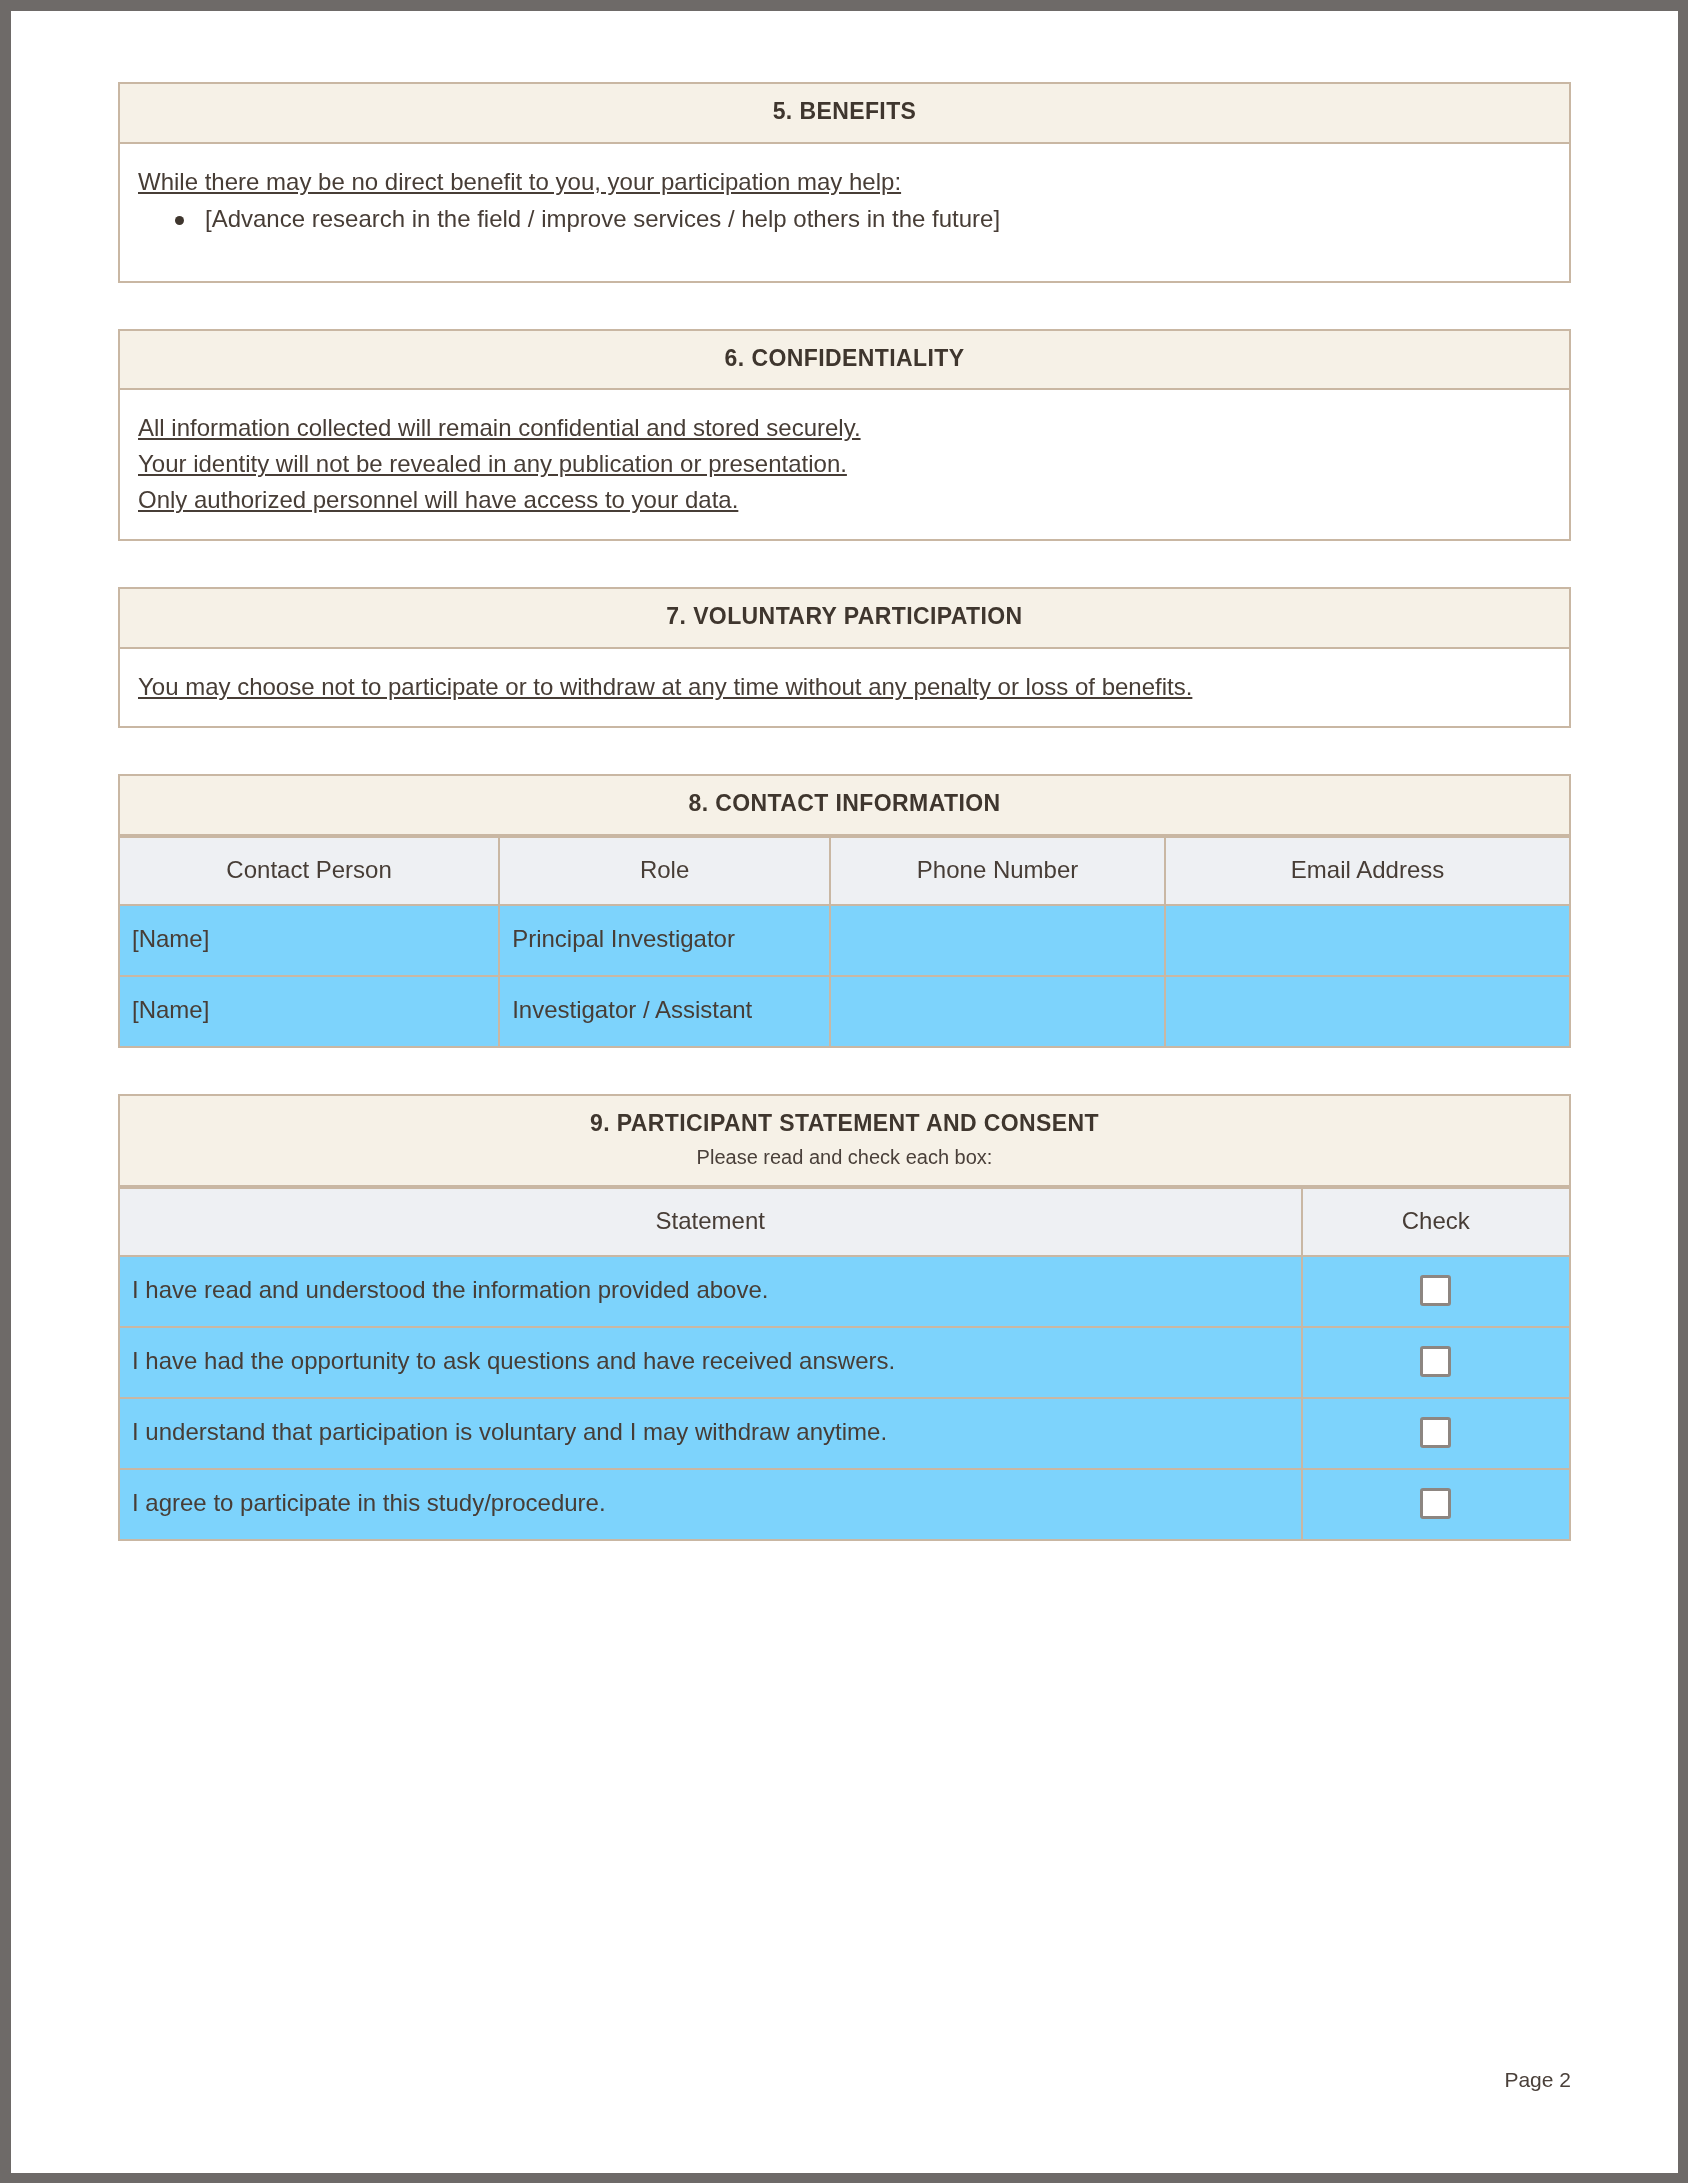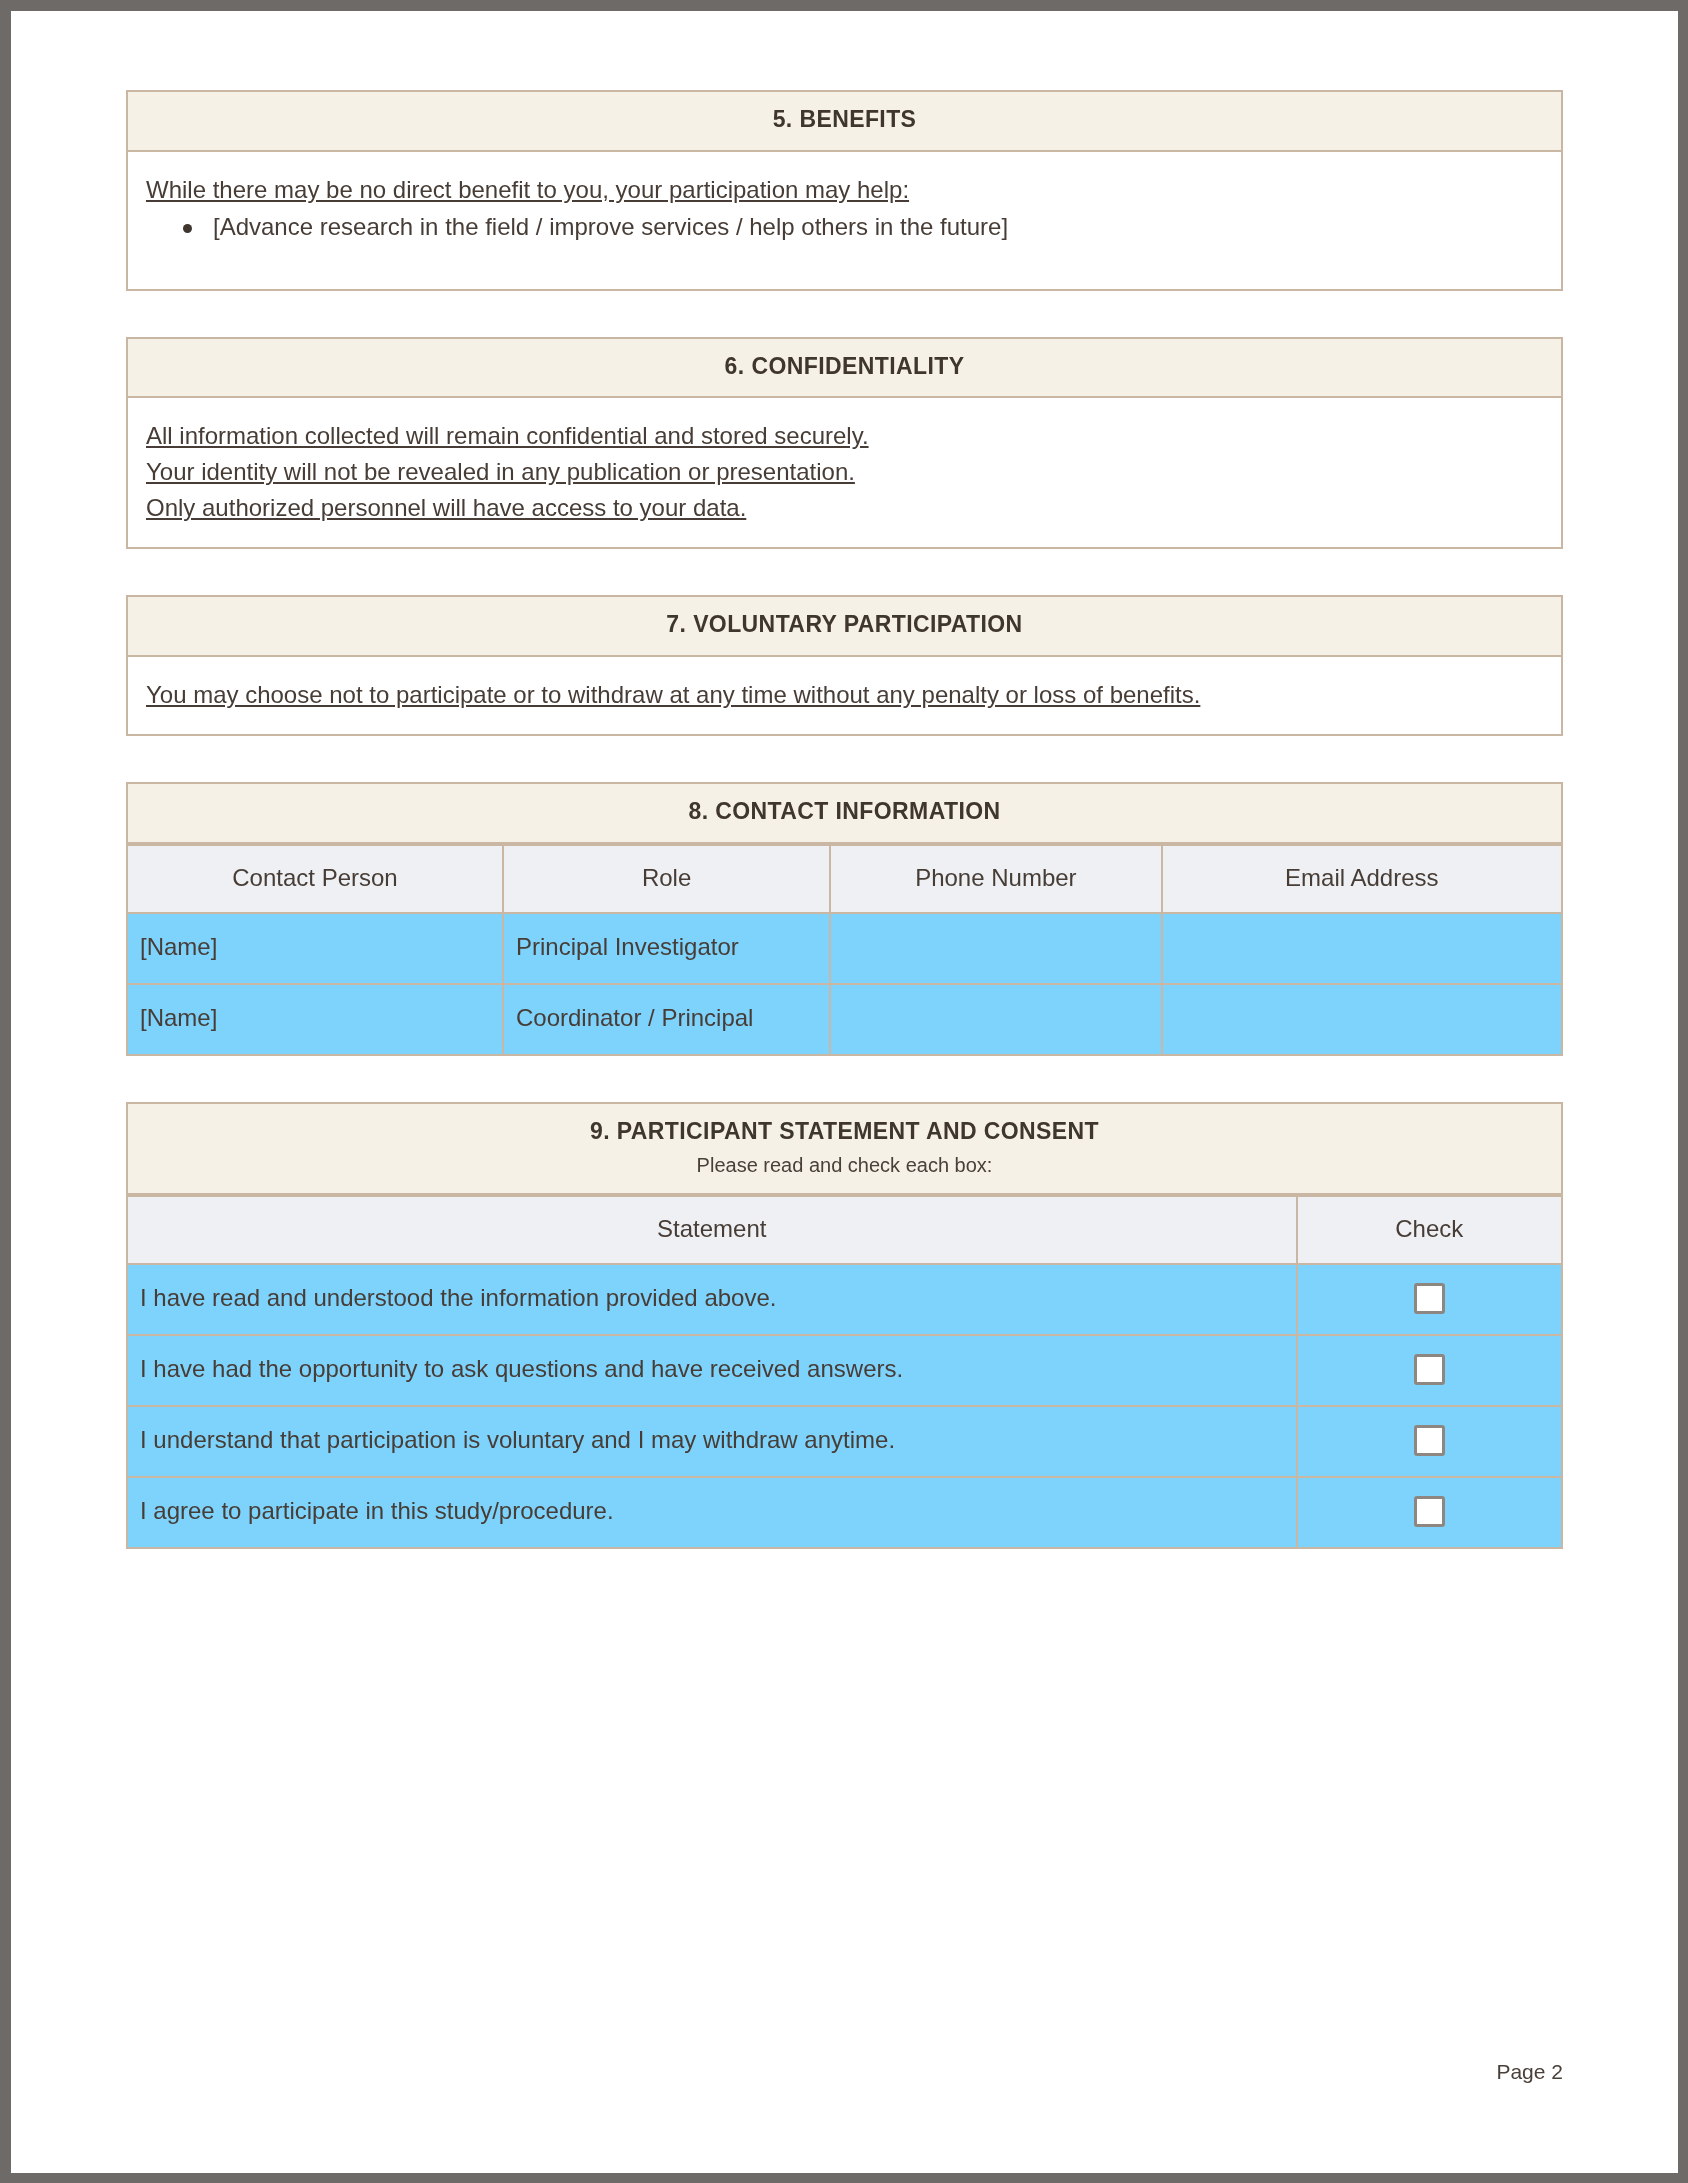--- a/index.html
+++ b/index.html
@@ -12,21 +12,21 @@
     height: 2184px;
     font-family: "Liberation Sans", sans-serif;
   }
 
   .page {
     box-sizing: border-box;
     width: 1689px;
     height: 2184px;
     background: #ffffff;
     border: 11px solid #6e6a68;
-    padding: 16px;
+    padding: 8px;
     position: relative;
     overflow: hidden;
   }
 
   .page-inner {
     box-sizing: border-box;
     width: 100%;
     height: 100%;
     padding: 63px 99px 0 99px;
     position: relative;
@@ -204,21 +204,21 @@
         </thead>
         <tbody>
           <tr>
             <td>[Name]</td>
             <td>Principal Investigator</td>
             <td></td>
             <td></td>
           </tr>
           <tr>
             <td>[Name]</td>
-            <td>Coordinator / Principal</td>
+            <td>Investigator / Assistant</td>
             <td></td>
             <td></td>
           </tr>
         </tbody>
       </table>
     </div>
 
     <div class="section">
       <div class="section-header">
         <div class="title">9. PARTICIPANT STATEMENT AND CONSENT</div>

